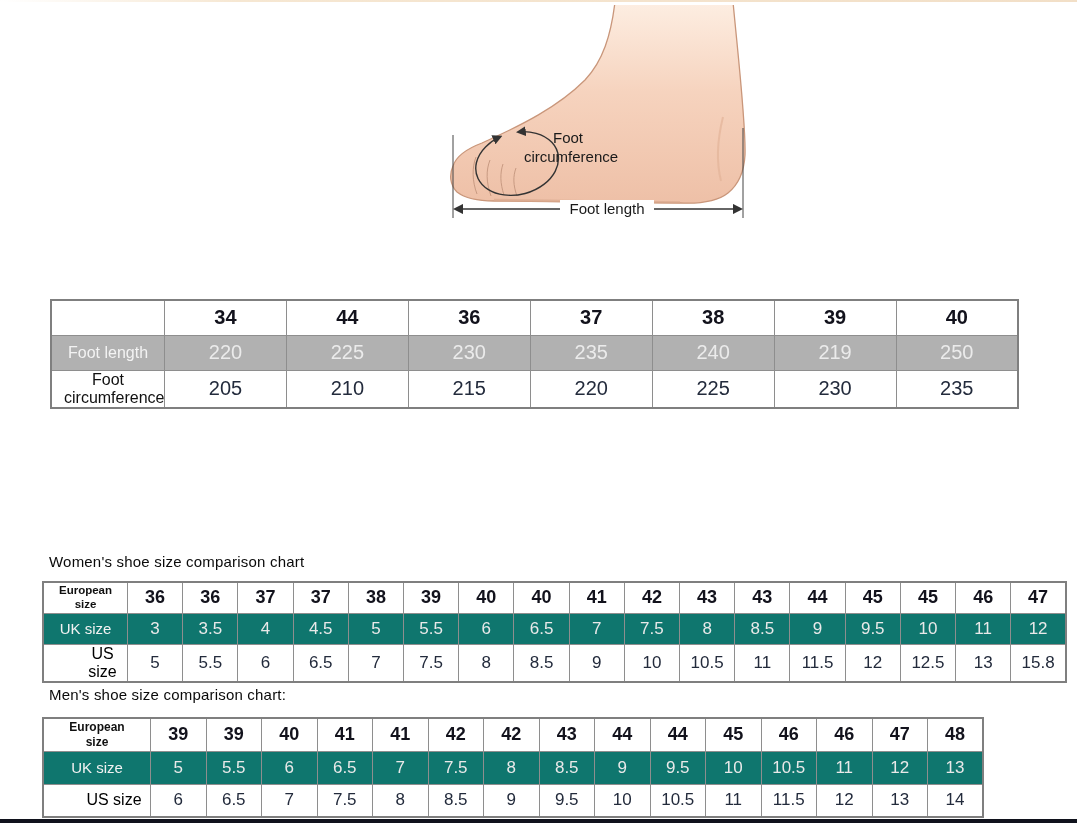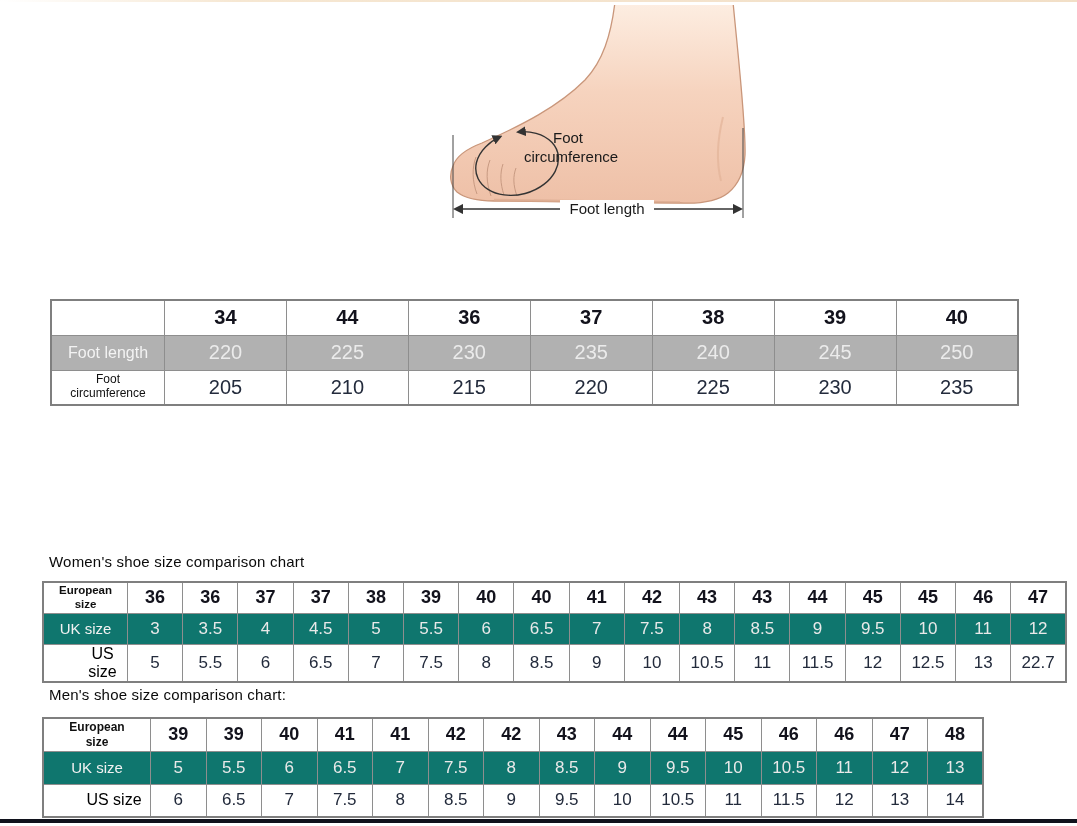--- a/index.html
+++ b/index.html
@@ -21,21 +21,21 @@
   table.sizetable td:first-child{white-space:normal;}
 
   
   #t1{left:50px;top:299px;width:969px;border:2px solid #7f7f7f;}
   #t1 tr{height:35px;}
   #t1 td:first-child{width:112px;}
   #t1 tr.hdr td{font-size:20px;font-weight:700;color:#12121c;}
   #t1 tr.fl td{font-size:20px;background:#b1b1b1;color:#ebebeb;}
   #t1 tr.fl td:first-child{font-size:16px;color:#f3f3f3;}
   #t1 tr.fc td{font-size:20px;color:#232b3c;}
-  #t1 tr.fc td:first-child{font-size:12px;color:#101010;line-height:1.15;}
+  #t1 tr.fc td:first-child{font-size:16px;color:#101010;line-height:1.15;}
   #t1 tr.fc td:first-child span{display:inline-block;width:88px;}
 
   
   #wt{left:42px;top:581px;width:1025px;border:2px solid #7f7f7f;}
   #wt tr{height:31px;}
   #wt td:first-child{width:83px;}
   
   #mt{left:42px;top:717px;width:942px;border:2px solid #7f7f7f;}
   #mt tr{height:33px;}
   #mt td:first-child{width:106px;}
@@ -103,21 +103,21 @@
           <td>39</td>
           <td>40</td>
         </tr>
     <tr class="fl">
       <td>Foot length</td>
     <td>220</td>
           <td>225</td>
           <td>230</td>
           <td>235</td>
           <td>240</td>
-          <td>245</td>
+          <td>219</td>
           <td>250</td>
         </tr>
     <tr class="fc">
       <td><span>Foot circumference</span></td>
     <td>205</td>
           <td>210</td>
           <td>215</td>
           <td>220</td>
           <td>225</td>
           <td>230</td>
@@ -180,21 +180,21 @@
           <td>8</td>
           <td>8.5</td>
           <td>9</td>
           <td>10</td>
           <td>10.5</td>
           <td>11</td>
           <td>11.5</td>
           <td>12</td>
           <td>12.5</td>
           <td>13</td>
-          <td>22.7</td>
+          <td>15.8</td>
         </tr>
   </tbody>
     </table>
 
   <div id="mt-title" class="sect-title">Men's shoe size comparison chart:</div>
   <table id="mt" class="sizetable">
     <tbody>
         <tr class="eu">
       <td><span>European size</span></td>
     <td>39</td>

